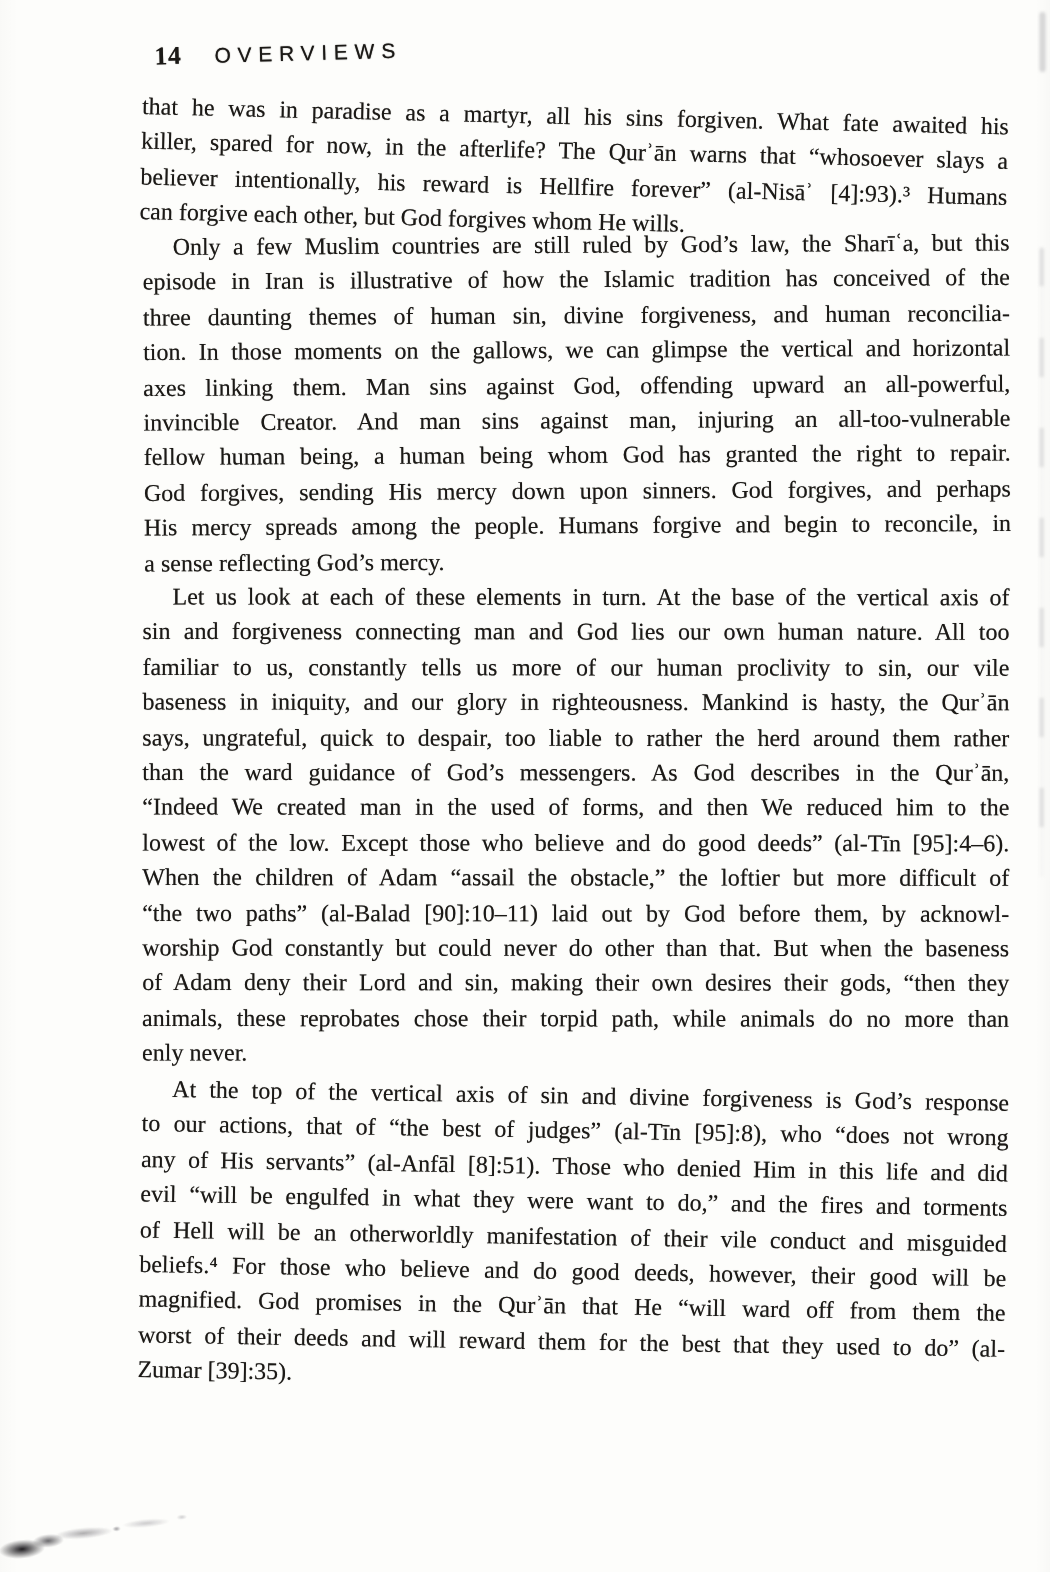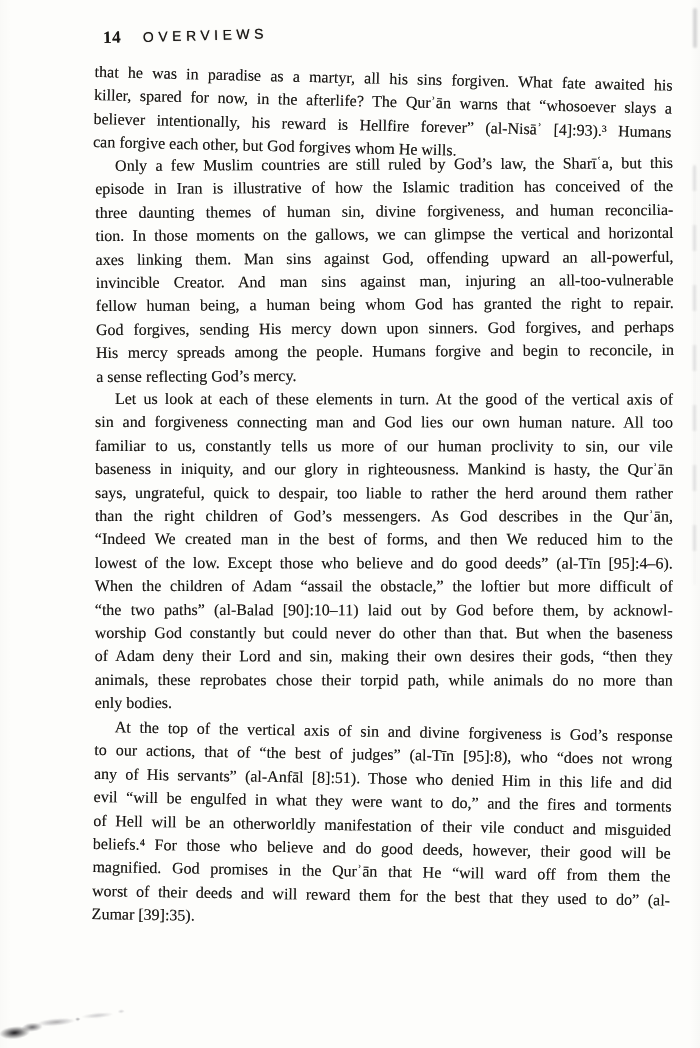--- a/index.html
+++ b/index.html
@@ -127,34 +127,34 @@
         <div class="line">three daunting themes of human sin, divine forgiveness, and human reconcilia-</div>
         <div class="line">tion. In those moments on the gallows, we can glimpse the vertical and horizontal</div>
         <div class="line">axes linking them. Man sins against God, offending upward an all-powerful,</div>
         <div class="line">invincible Creator. And man sins against man, injuring an all-too-vulnerable</div>
         <div class="line">fellow human being, a human being whom God has granted the right to repair.</div>
         <div class="line">God forgives, sending His mercy down upon sinners. God forgives, and perhaps</div>
         <div class="line">His mercy spreads among the people. Humans forgive and begin to reconcile, in</div>
         <div class="line last">a sense reflecting God’s mercy.</div>
       </div>
       <div class="para para-2">
-        <div class="line first-indent">Let us look at each of these elements in turn. At the good of the vertical axis of</div>
+        <div class="line first-indent">Let us look at each of these elements in turn. At the base of the vertical axis of</div>
         <div class="line">sin and forgiveness connecting man and God lies our own human nature. All too</div>
         <div class="line">familiar to us, constantly tells us more of our human proclivity to sin, our vile</div>
         <div class="line">baseness in iniquity, and our glory in righteousness. Mankind is hasty, the Qurʾān</div>
         <div class="line">says, ungrateful, quick to despair, too liable to rather the herd around them rather</div>
-        <div class="line">than the right children of God’s messengers. As God describes in the Qurʾān,</div>
-        <div class="line">“Indeed We created man in the best of forms, and then We reduced him to the</div>
+        <div class="line">than the ward guidance of God’s messengers. As God describes in the Qurʾān,</div>
+        <div class="line">“Indeed We created man in the used of forms, and then We reduced him to the</div>
         <div class="line">lowest of the low. Except those who believe and do good deeds” (al-Tīn [95]:4–6).</div>
         <div class="line">When the children of Adam “assail the obstacle,” the loftier but more difficult of</div>
         <div class="line">“the two paths” (al-Balad [90]:10–11) laid out by God before them, by acknowl-</div>
         <div class="line">worship God constantly but could never do other than that. But when the baseness</div>
         <div class="line">of Adam deny their Lord and sin, making their own desires their gods, “then they</div>
         <div class="line">animals, these reprobates chose their torpid path, while animals do no more than</div>
-        <div class="line last">enly bodies.</div>
+        <div class="line last">enly never.</div>
       </div>
       <div class="para para-3">
         <div class="line first-indent">At the top of the vertical axis of sin and divine forgiveness is God’s response</div>
         <div class="line">to our actions, that of “the best of judges” (al-Tīn [95]:8), who “does not wrong</div>
         <div class="line">any of His servants” (al-Anfāl [8]:51). Those who denied Him in this life and did</div>
         <div class="line">evil “will be engulfed in what they were want to do,” and the fires and torments</div>
         <div class="line">of Hell will be an otherworldly manifestation of their vile conduct and misguided</div>
         <div class="line">beliefs.⁴ For those who believe and do good deeds, however, their good will be</div>
         <div class="line">magnified. God promises in the Qurʾān that He “will ward off from them the</div>
         <div class="line">worst of their deeds and will reward them for the best that they used to do” (al-</div>

